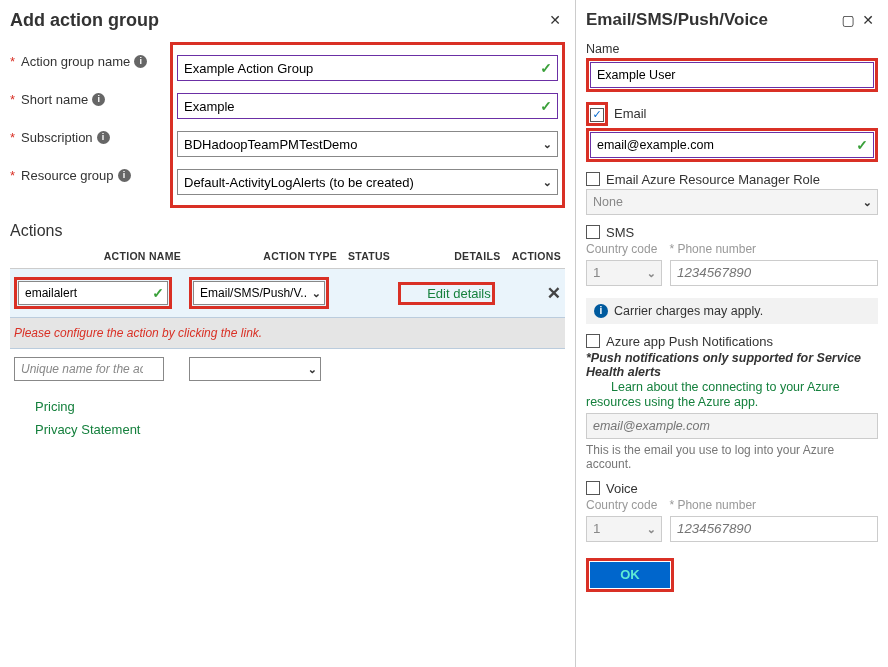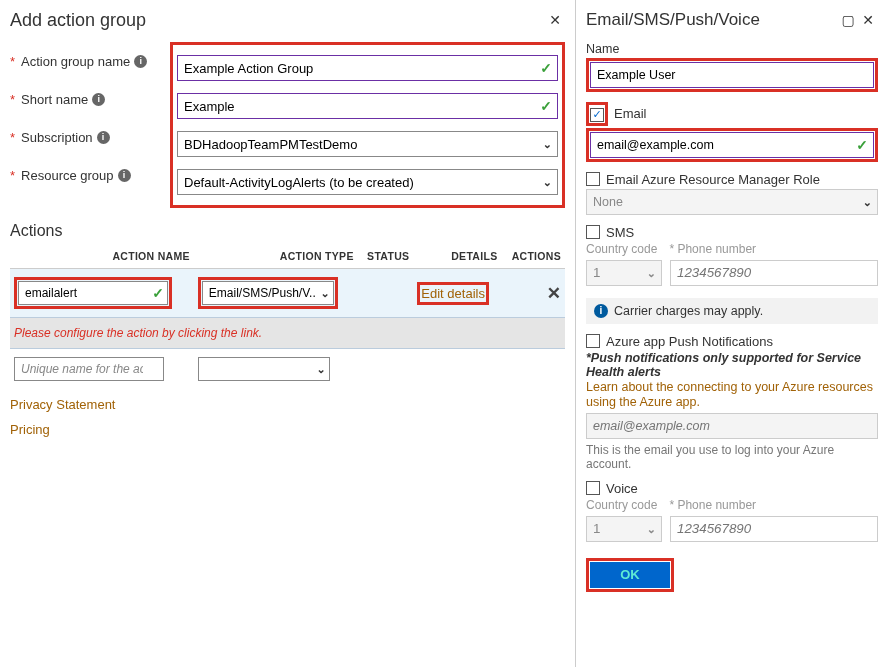--- a/index.html
+++ b/index.html
@@ -1,21 +1,21 @@
 <!DOCTYPE html>
 <html><head>
 <meta charset="utf-8">
 <style>
   * { box-sizing: border-box; font-family: "Segoe UI", Arial, sans-serif; }
   body { margin: 0; display: flex; width: 888px; height: 667px; background: #fff; font-size: 13px; color: #333; }
   .left-pane { flex: 0 0 576px; border-right: 1px solid #ccc; padding: 6px 10px 10px 10px; overflow: hidden; }
   .right-pane { flex: 1; padding: 6px 10px 10px 10px; overflow: hidden; }
 
   .pane-head { display: flex; align-items: center; height: 28px; margin-bottom: 8px; }
-  .pane-title { font-size: 18px; font-weight: 400; flex: 1; }
+  .pane-title { font-size: 18px; font-weight: 700; flex: 1; }
   .pane-icon { width: 20px; text-align: center; font-size: 14px; cursor: pointer; color: #333; }
   .form-row { display: flex; align-items: center; height: 38px; }
   .form-row .lab { width: 160px; display: flex; align-items: center; gap: 4px; }
   .req { color: #d93025; margin-right: 2px; }
   .info-icon { display:inline-flex; width:13px; height:13px; border-radius:50%; background:#666; color:#fff; font-size:9px; align-items:center; justify-content:center; font-weight:bold;}
   .fld-wrap { flex: 1; }
   .highlight-block { border: 3px solid #d93025; padding: 4px 4px; }
   .highlight-inline { border: 3px solid #d93025; padding: 1px; display:inline-block; }
 
   .text-input, .select-input {
@@ -30,21 +30,21 @@
   .section-title { font-size: 16px; margin: 14px 0 2px 0; font-weight:400;}
 
   table.actions { width: 100%; border-collapse: collapse; }
   table.actions th { text-align:right; font-size:10.5px; letter-spacing:0.3px; padding:8px 4px 6px 4px; border-bottom:1px solid #ccc; font-weight:700;}
   table.actions td { padding: 8px 4px; vertical-align: middle; }
   tr.active-row td { background: #eaf4fb; border-top:1px solid #bcd; border-bottom:1px solid #bcd;}
   .small-input { width:150px; height:24px; border:1px solid #888; padding:2px 20px 2px 6px; font-size:12px; }
   .small-select { width:132px; height:24px; border:1px solid #888; padding:2px 18px 2px 6px; font-size:12px; }
   .err-text { color:#d93025; font-size:12px; padding: 0 4px 6px 4px; background:#e5e5e5; border-bottom:1px solid #bcd;font-style:italic;}
 
-  .link { color: #a16207; cursor:pointer; font-size:13px; }
+  .link { color: #15803d; cursor:pointer; font-size:13px;padding-left:25px; }
   .placeholder-italic::placeholder { font-style: italic; color:#888; }
 
   
   .r-label { font-size:12.5px; margin: 8px 0 2px 0; color:#333;}
   .chk-row { display:flex; align-items:center; gap:6px; margin-top:10px;}
   .chk { width:14px; height:14px; border:1px solid #555; display:inline-flex; align-items:center; justify-content:center; font-size:11px; color:#0066cc; background:#fff;}
   .disabled, .disabled * { color:#999 !important; }
   .r-field { width:100%; height:26px; border:1px solid #888; padding:2px 6px; font-size:12.5px; }
   .r-field.purple { border:1px solid #6b2fa5; }
   .r-field.dis { background:#f4f4f4; color:#888; font-style:italic; border:1px solid #ccc;}
@@ -179,22 +179,22 @@
             <span class="chev-icon" style="right:4px;">⌄</span>
           </span>
         </td>
         <td></td>
           <td></td>
           <td></td>
       </tr>
     </tbody>
   </table>
 
+  <div style="margin-top:10px;"><span class="link">Pricing</span></div>
   <div style="margin-top:8px;"><span class="link">Privacy Statement</span></div>
-  <div style="margin-top:10px;"><span class="link">Pricing</span></div>
 </div>
 
 <div class="right-pane">
   <div class="pane-head">
     <div class="pane-title" style="font-size:17px;">Email/SMS/Push/Voice</div>
     <div class="pane-icon">▢</div>
     <div class="pane-icon">✕</div>
   </div>
 
   <div class="r-label">Name</div>

